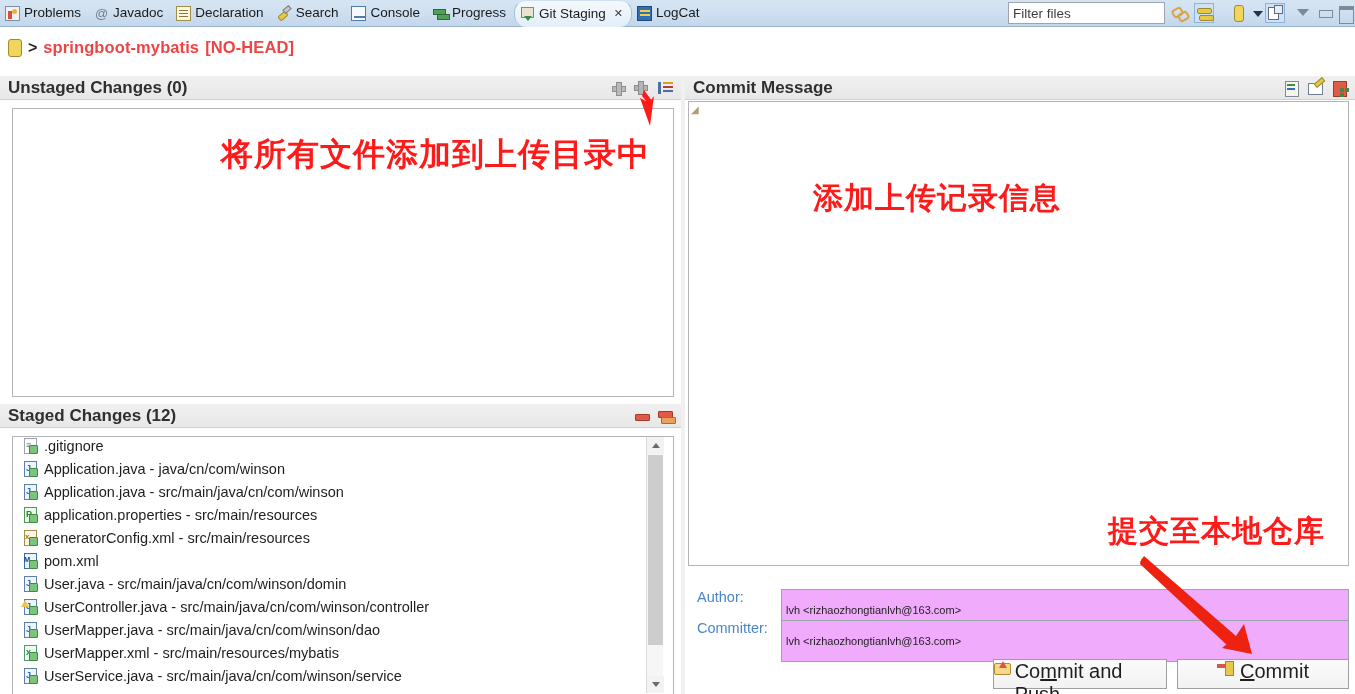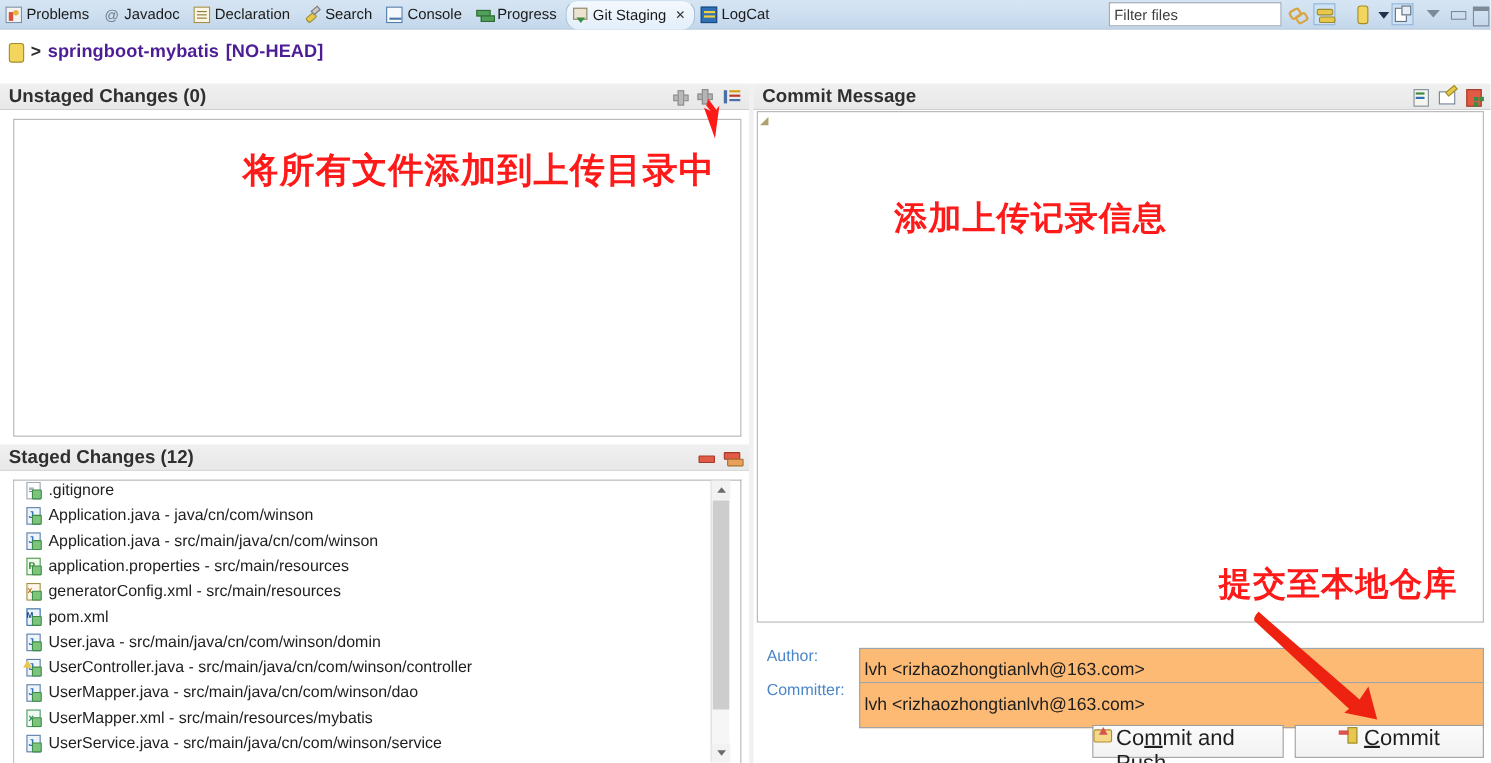--- a/index.html
+++ b/index.html
@@ -80,21 +80,21 @@
   .gl-min:before{content:"";position:absolute;left:3px;top:7px;width:12px;height:6px;border:1.5px solid #7d8b99;}
   .gl-max:before{content:"";position:absolute;left:2px;top:3px;width:13px;height:13px;border:1.5px solid #7d8b99;border-top-width:4px;}
 
   
   .repohdr {
     position: absolute; left: 0; top: 27px; width: 1355px; height: 41px;
     background: #ffffff;
     display: flex; align-items: center; padding-left: 8px; gap: 6px;
   }
   .repoicon { width:14px;height:18px;background:#f2d55c;border:1px solid #a38b2a;border-radius:3px; flex:0 0 14px;}
-  .repotext { font-size: 16.5px; font-weight: bold; color: #4c1d95; letter-spacing: .1px;}
+  .repotext { font-size: 16.5px; font-weight: bold; color: #ef4444; letter-spacing: .1px;}
   .repochev { font-size:16px;font-weight:bold;color:#2b2b2b; }
 
   
   .sechdr {
     position: absolute; height: 24px;
     background: linear-gradient(to bottom,#f0f0f0 0%,#e8e8e8 100%);
     border-bottom: 1px solid #d0d0d0;
     display: flex; align-items: center;
   }
   .sechdr .stitle { font-size: 17px; font-weight: bold; color: #2f2f2f; padding-left: 8px; }
@@ -159,22 +159,22 @@
   .cmsg-text {
     font-family:"DejaVu Sans Mono","Liberation Mono",monospace;
     font-size:17px; color:#111; white-space:pre;
   }
   .cmsg-mark { position:absolute; left:2px; top:2px; font-size:10px; color:#b0a070; }
 
   
   .arow { position:absolute; display:flex; align-items:center; }
   .alabel { font-size:14.5px; color:#4a86c8; }
   .afield {
-    background:#fdba74; border:1px solid #9aa5b0;
-    font-size:16px; color:#1e1e1e; height:42px;
+    background:#f0abfc; border:1px solid #9aa5b0;
+    font-size:11px; color:#1e1e1e; height:42px;
     display:flex; align-items:center; padding:0 4px;
   }
 
   
   .btn {
     position:absolute; height:30px;
     background: linear-gradient(to bottom,#fbfbfb 0%,#f2f2f2 100%);
     border:1px solid #9f9f9f;
     display:flex; align-items:flex-start; justify-content:center; gap:6px;
     font-size:20px; color:#1e1e1e; cursor:pointer;

